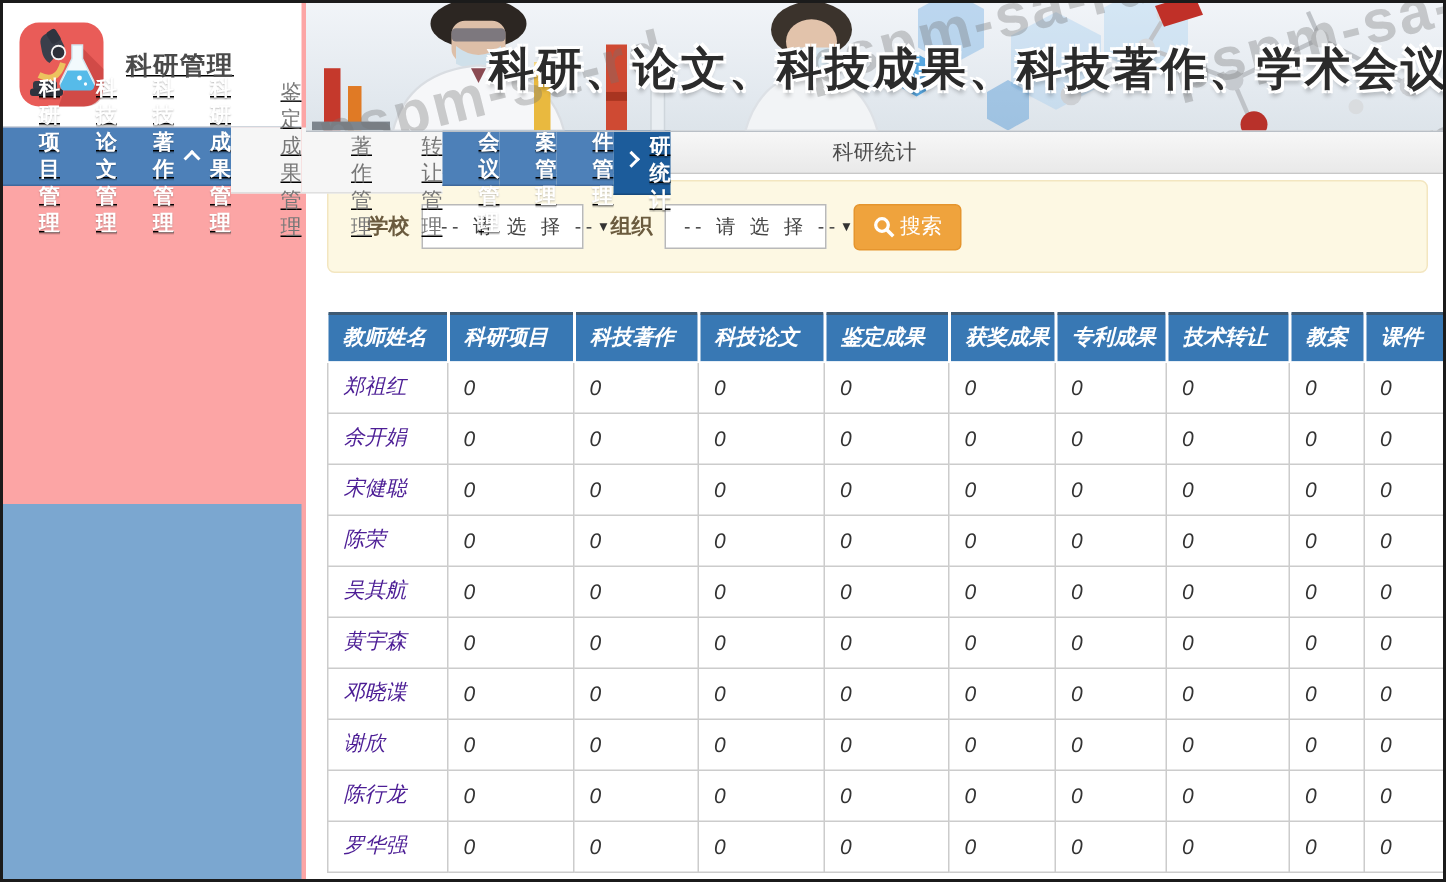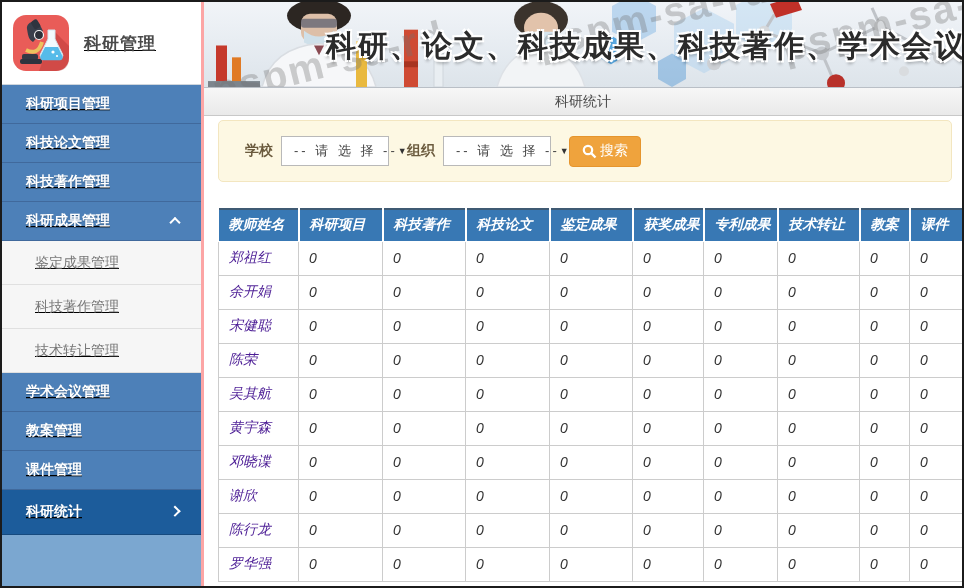--- a/index.html
+++ b/index.html
@@ -5,21 +5,21 @@
   * { margin:0; padding:0; box-sizing:border-box; }
   html,body { width:964px; height:588px; overflow:hidden; }
   body { font-family:"Liberation Sans","DejaVu Sans",sans-serif; background:#fff; }
   .page { width:964px; height:588px; border:2px solid #1b1b1b; display:flex; overflow:hidden; background:#fff; }
 
   
   .sidebar { width:202px; flex:0 0 202px; border-right:3px solid #fca5a5; display:flex; flex-direction:column; background:#fca5a5;text-decoration:underline; }
   .logo-panel { height:83px; background:#fff; border-bottom:1px solid #cfd6dd; display:flex; align-items:center; padding-left:10px; }
   .logo-box { width:58px; height:58px; flex:0 0 58px; }
   .app-title { font-size:17px; font-weight:bold; color:#4a4a4a; margin-left:14px; letter-spacing:1px; }
-  .menu { flex:1; display:flex; flex-direction:column; }
+  .menu { flex:1; display:flex; flex-direction:row; }
   .mi { position:relative; display:flex; align-items:center; cursor:pointer; }
   .mi.top { height:39px; background:#4d80b8; border-bottom:1px solid #40699c; color:#fff; font-size:14px; font-weight:bold; padding-left:24px; text-shadow:0 1px 1px rgba(0,0,0,.25); }
   .mi.sub { height:44px; background:#f6f6f6; border-bottom:1px solid #e0e0e0; color:#777; font-size:14px; padding-left:33px;text-align:right; }
   .mi.active { height:45px; background:#1c5c9b; border-bottom:1px solid #164a7e; }
   .menu-strip { height:8px; flex:1; background:#7ba7d0; }
   .chev { position:absolute; right:22px; top:50%; width:8px; height:8px; border:solid #fff; border-width:0 2px 2px 0; }
   .chev.up { transform:translateY(-30%) rotate(-135deg); }
   .chev.right { transform:translateY(-60%) rotate(-45deg); }
 
   

